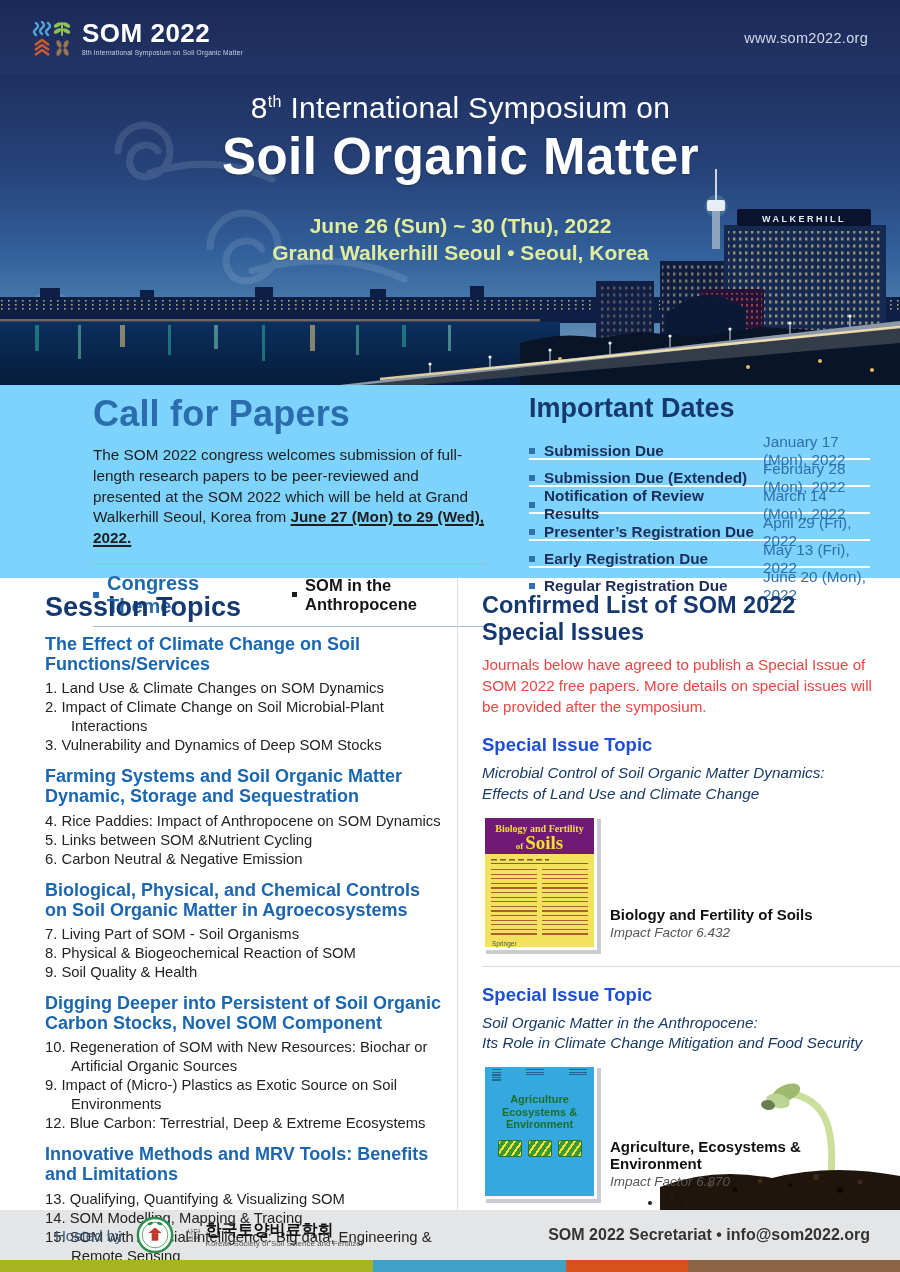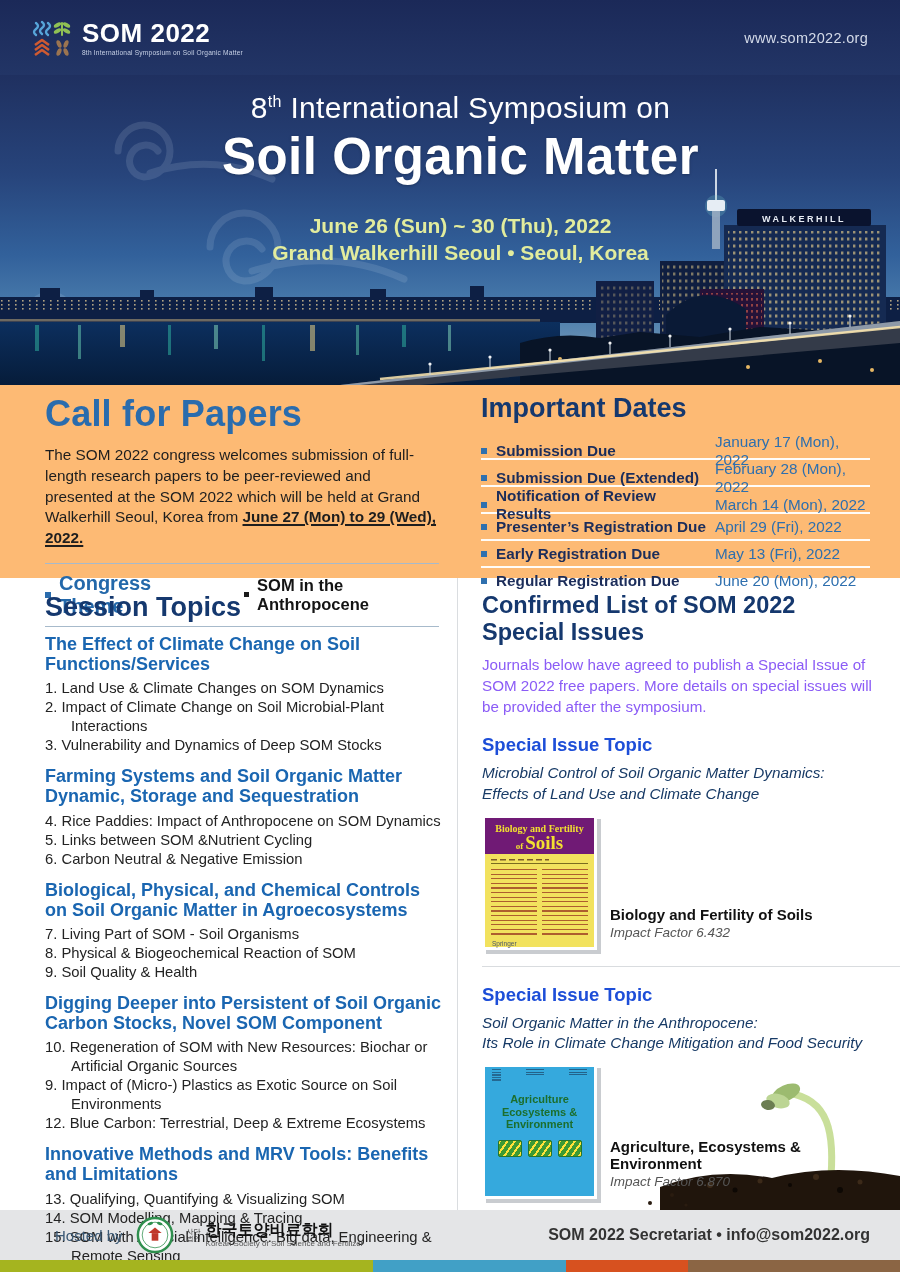--- a/index.html
+++ b/index.html
@@ -22,21 +22,21 @@
   .city { position:absolute; inset:0; width:100%; height:100%; }
   .hero-text { position:absolute; top:16px; left:0; width:100%; text-align:center; color:#fff;padding-left:21px; }
   .hero-l1 { font-size:30px; font-weight:400; letter-spacing:.3px; }
   .hero-l1 sup { font-size:16px; }
   .hero-l2 { font-size:51px; font-weight:bold; letter-spacing:.5px; margin-top:2px;
     text-shadow:0 1px 3px rgba(0,0,0,.25); }
   .hero-date { margin-top:28px; color:#e2ec9d; font-size:21px; font-weight:bold; }
   .hero-venue { margin-top:3px; color:#e2ec9d; font-size:21px; font-weight:bold; }
 
   
-  .mid { height:193px; background:#fdba74; display:flex; }
+  .mid { height:193px; background:#7dd3fc; display:flex;padding-left:48px; }
   .mid-left { width:457px; padding:8px 18px 0 45px; }
   .mid-right { flex:1; padding:8px 30px 0 24px; }
   .cfp-title { color:#2a6cad; font-size:36px; font-weight:bold; letter-spacing:.2px; }
   .cfp-body { margin-top:10px; font-size:15.3px; line-height:1.36; color:#1e1e1e; }
   .cfp-body .u { font-weight:bold; text-decoration:underline; text-decoration-thickness:2px; text-underline-offset:2px; }
   .theme-row { margin-top:14px; border-top:1px solid #a7bacb; border-bottom:1px solid #a7bacb;
     padding:8px 0; display:flex; align-items:center; }
   .sq { display:inline-block; width:6px; height:6px; background:#2a6cad; margin-right:8px; flex:none; }
   .sq.dark { background:#1b1b1b; width:5px; height:5px; }
   .theme-label { color:#2368aa; font-size:20px; font-weight:bold; }
@@ -56,21 +56,21 @@
   .col-left { width:457px; padding:14px 14px 0 45px; }
   .col-right { flex:1; border-left:1px solid #dadde0; padding:14px 26px 0 24px; position:relative; }
 
   .st-title { color:#15386e; font-size:27px; font-weight:bold; }
   .st-group { margin-top:11px; }
   .st-head { color:#1a66b1; font-size:18px; font-weight:bold; line-height:1.12; }
   .st-items { margin-top:5px; }
   .st-items > div { font-size:14.8px; color:#232323; line-height:19px; padding-left:26px; text-indent:-26px; }
 
   .cl-title { color:#15386e; font-size:23.5px; font-weight:bold; }
-  .cl-intro { margin-top:9px; font-size:15.2px; line-height:1.37; color:#8b5cf6; max-width:392px; }
+  .cl-intro { margin-top:9px; font-size:15.2px; line-height:1.37; color:#ef4444; max-width:392px; }
   .sit-title { color:#1d4ed8; font-size:18.5px; font-weight:bold; margin-top:17px; }
   .sit-topic { margin-top:7px; font-style:italic; color:#173a66; font-size:15.3px; line-height:1.32; }
   .cover-row { margin-top:11px; display:flex; align-items:flex-end; position:relative; z-index:1; }
   .caption { margin-left:13px; margin-bottom:10px; }
   .cap-name { font-size:15px; font-weight:bold; color:#111; }
   .cap-if { font-size:13.5px; font-style:italic; color:#555; margin-top:2px; }
   .issue-divider { border-top:1px solid #d9dcdf; margin:16px -26px 0 0; }
 
   
   .cover { width:115px; height:135px; background:#fff; box-shadow:4px 4px 0 #c9ccd0; flex:none; position:relative; }

